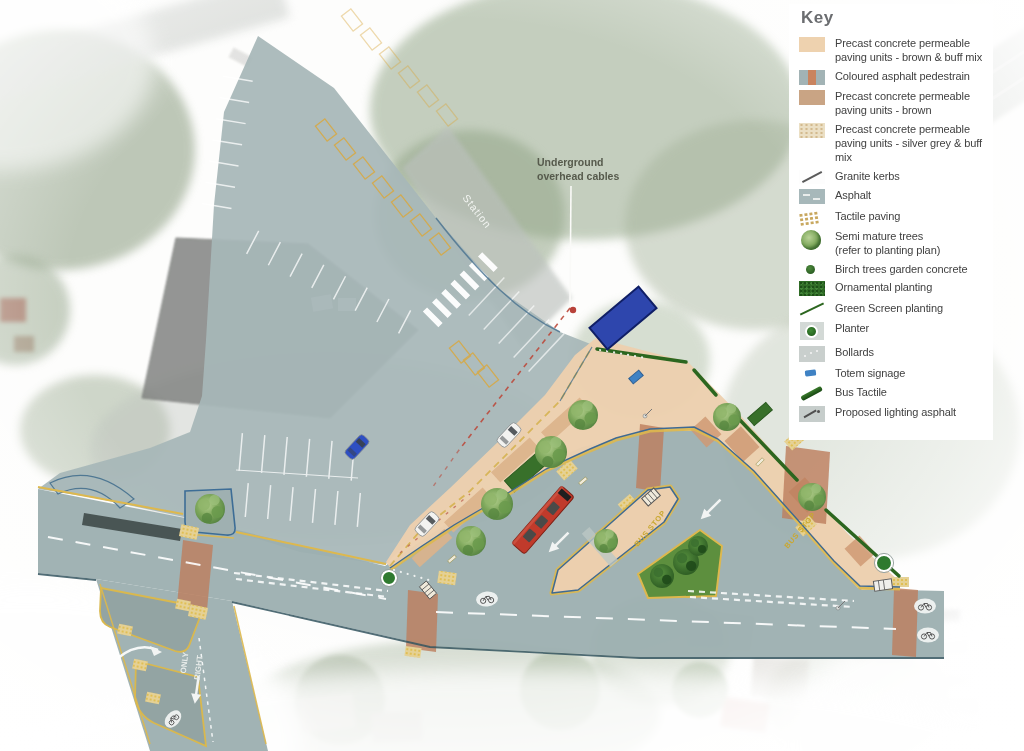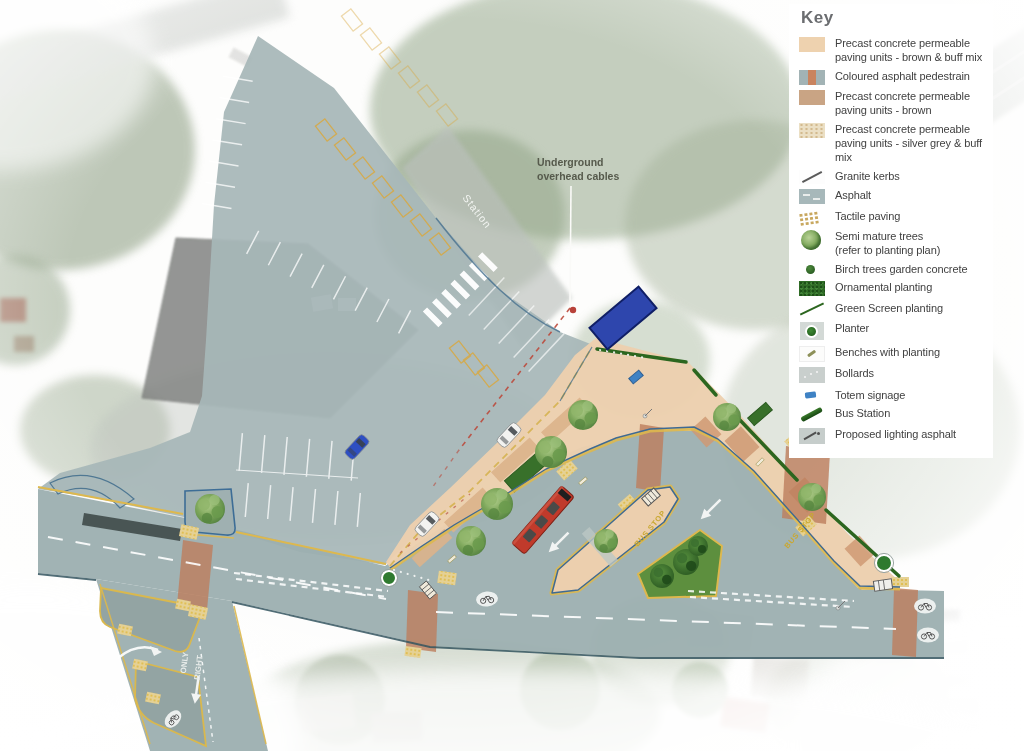--- a/index.html
+++ b/index.html
@@ -521,46 +521,40 @@
       <span class="lbl">Green Screen planting</span>
     </div>
 
     <div class="li">
       <span class="swwrap">
             <span class="sw sw-planter"></span>
           </span>
       <span class="lbl">Planter</span>
     </div>
 
-    <div class="li">
-      <span class="swwrap">
-            <span class="sw sw-bench-dash"></span>
-          </span>
-      <span class="lbl">Benches with planting</span>
-    </div>
 
     <div class="li">
       <span class="swwrap">
             <span class="sw sw-bollards-dots"></span>
           </span>
       <span class="lbl">Bollards</span>
     </div>
 
     <div class="li">
       <span class="swwrap">
             <span class="sw sw-totem"></span>
           </span>
       <span class="lbl">Totem signage</span>
     </div>
 
     <div class="li">
       <span class="swwrap">
             <span class="sw sw-bus-shelter-bar"></span>
           </span>
-      <span class="lbl">Bus Station</span>
+      <span class="lbl">Bus Tactile</span>
     </div>
 
     <div class="li">
       <span class="swwrap">
             <span class="sw sw-proposed-light"></span>
           </span>
       <span class="lbl">Proposed lighting asphalt</span>
     </div>
 
   </div>

